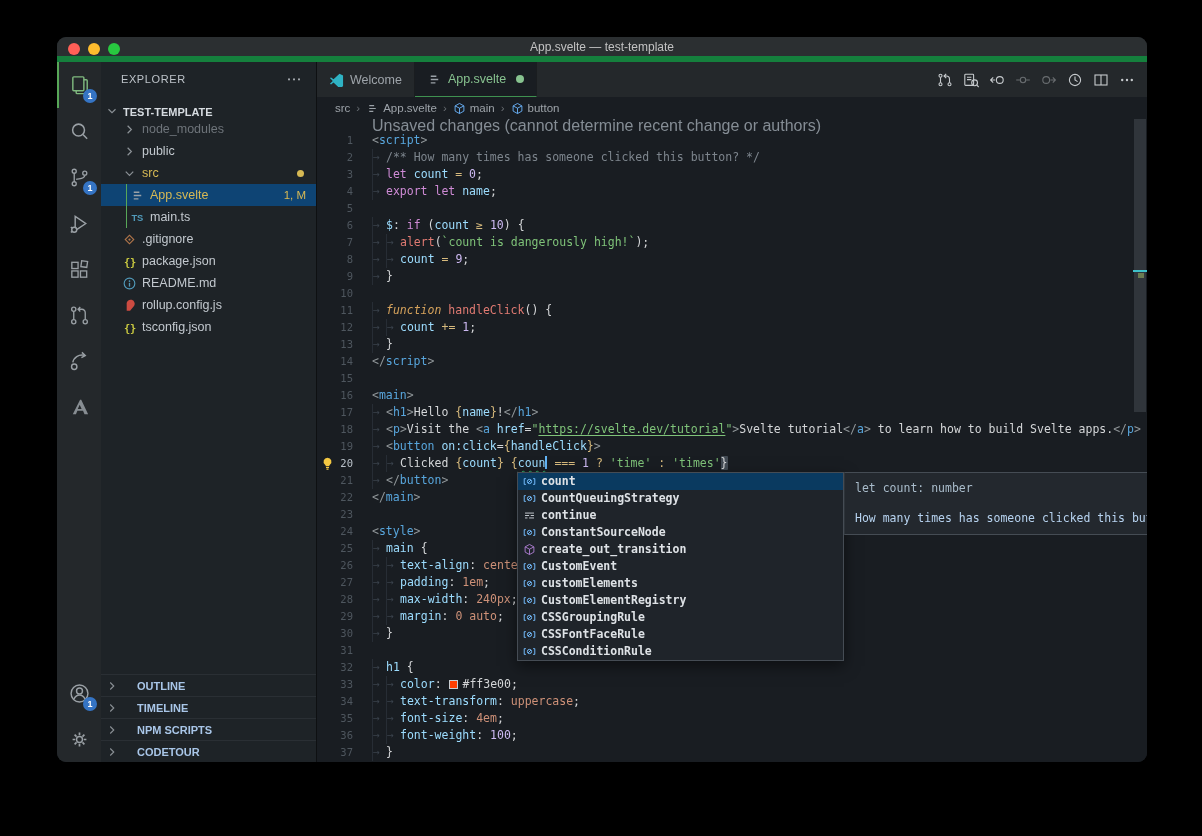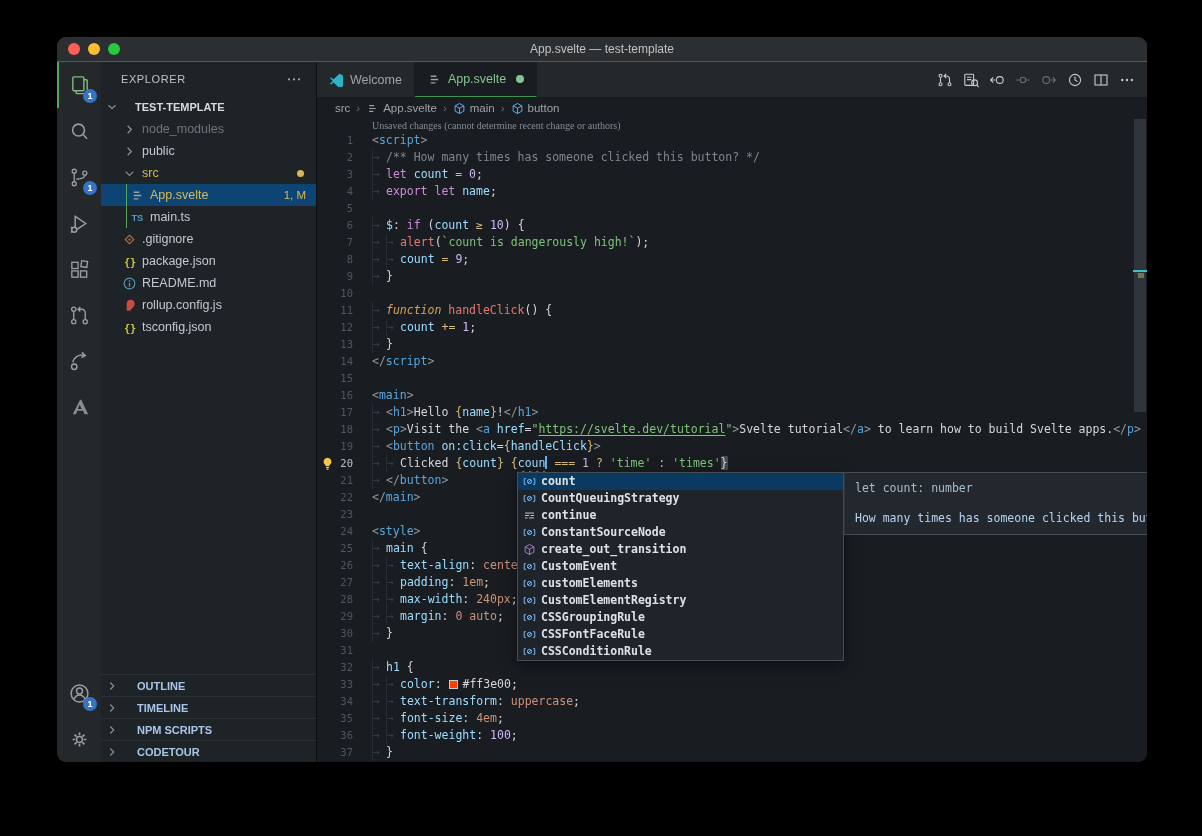--- a/index.html
+++ b/index.html
@@ -1,35 +1,35 @@
 <!DOCTYPE html>
 <html><head>
 <meta charset="utf-8">
 <style>
   *{box-sizing:border-box;margin:0;padding:0}
   html,body{width:1202px;height:836px;background:#000;overflow:hidden;font-family:"Liberation Sans",sans-serif}
   .window{position:absolute;left:57px;top:37px;width:1090px;height:725px;background:#1b2025;border-radius:9px;overflow:hidden;box-shadow:0 25px 70px rgba(0,0,0,.7)}
-  .titlebar{height:25px;background:#2b2f31;border-bottom:1px solid #15803d;display:flex;align-items:center;justify-content:center;position:relative}
+  .titlebar{height:25px;background:#2b2f31;border-bottom:6px solid #15803d;display:flex;align-items:center;justify-content:center;position:relative}
   .lights{position:absolute;left:11px;top:6px;display:flex;gap:8px}
   .light{width:12px;height:12px;border-radius:50%}
   .l-red{background:#ff5f57}.l-yel{background:#febc2e}.l-grn{background:#28c840}
   .wtitle{font-size:12px;color:#c2c2c2}
   .wbody{display:flex;height:700px}
   
   .activitybar{width:44px;background:#24282b;display:flex;flex-direction:column}
   .ab-item{width:44px;height:46px;position:relative;display:flex;align-items:center;justify-content:center}
   .ab-item.active{border-left:2px solid #58a758}
   .ab-item svg{width:23px;height:23px}
   .ab-bottom{margin-top:auto}
   .abbadge{position:absolute;right:4px;bottom:5px;background:#3574c4;color:#fff;font-size:9px;font-weight:bold;width:14px;height:14px;border-radius:50%;display:flex;align-items:center;justify-content:center}
   
   .sidebar{width:216px;background:#1e2327;position:relative;border-right:1px solid #0e1012}
   .sb-head{height:34px;display:flex;align-items:center;padding:0 14px 0 20px;color:#bdc3c9;font-size:11px;letter-spacing:.6px}
   .dots{margin-left:auto;color:#c0c5ca;font-size:15px;line-height:10px}
-  .sb-section{height:22px;display:flex;align-items:center;gap:16px;font-weight:bold;font-size:11px;color:#d6dbe0;padding-left:4px}
+  .sb-section{height:22px;display:flex;align-items:flex-end;gap:4px;font-weight:bold;font-size:11px;color:#d6dbe0;padding-left:4px}
   .sb-section svg{width:14px;height:14px}
   .trow{height:22px;display:flex;align-items:center;font-size:12.5px;color:#c3c9cf;position:relative;padding-left:20px}
   .trow.lvl1{padding-left:28px}
   .trow.sel{background:#0e4474}
   .trow.mod,.trow.mod .tlabel{color:#d6b954}
   .trow.dim,.trow.dim .tlabel{color:#6e747a}
   .fico{width:16px;height:16px;margin-right:5px;display:flex;align-items:center;justify-content:center;flex:none}
   .fico svg{width:15px;height:15px}
   .badge{margin-left:auto;margin-right:10px;color:#d6b954;font-size:11.5px}
   .dotm{margin-left:auto;margin-right:12px;width:7px;height:7px;border-radius:50%;background:#d6b954}
@@ -48,21 +48,21 @@
   .ed-actions{margin-left:auto;display:flex;align-items:center;gap:10px;padding-right:12px}
   .tbico{display:flex;align-items:center}
   .tbico svg{width:16px;height:16px}
   .tbico.dim{opacity:.42}
   .breadcrumbs{height:22px;display:flex;align-items:center;font-size:11.5px;color:#9da3a9;padding-left:18px;gap:6px}
   .bc-sep{color:#686d72}
   .bc-item{display:flex;align-items:center;gap:4px}
   .bc-item svg{width:13px;height:13px}
   
   .code{position:absolute;left:0;right:0;top:57px;bottom:0;font-family:"DejaVu Sans Mono",monospace;font-size:11.5px;line-height:17px;color:#d4d6d8;overflow:hidden}
-  .codelens{height:13px;line-height:13px;font-size:10px;color:#858d95;padding-left:55px;font-family:Liberation Serif, serif}
+  .codelens{height:13px;line-height:13px;font-size:16px;color:#858d95;padding-left:55px;font-family:Liberation Sans, sans-serif}
   .cl{display:flex;height:17px}
   .ln{width:36px;flex:none;text-align:right;color:#4e565e;font-size:10.5px}
   .ln.cur-ln{color:#b9c1c9}
   .lc{padding-left:19px;white-space:pre}
   .ind{display:inline-block;width:14px;color:#3a424c;border-left:1px solid #272d35}
   .tk-kw{color:#cf8bd6}.tk-kwi{color:#d6a35c;font-style:italic}.tk-v{color:#9cdcfe}
   .tk-o{color:#d7ba7d}.tk-s{color:#7fc379}.tk-f{color:#e07a72}.tk-c{color:#7d858d}
   .tk-tag{color:#58a6dd}.tk-br{color:#909699}.tk-w{color:#d4d6d8}.tk-n{color:#cdb9f2}
   .tk-csel{color:#9cdcfe}.tk-cprop{color:#9cdcfe}.tk-cval{color:#ce9178}
   .tk-link{color:#7fc379;text-decoration:underline;text-underline-offset:2px}

